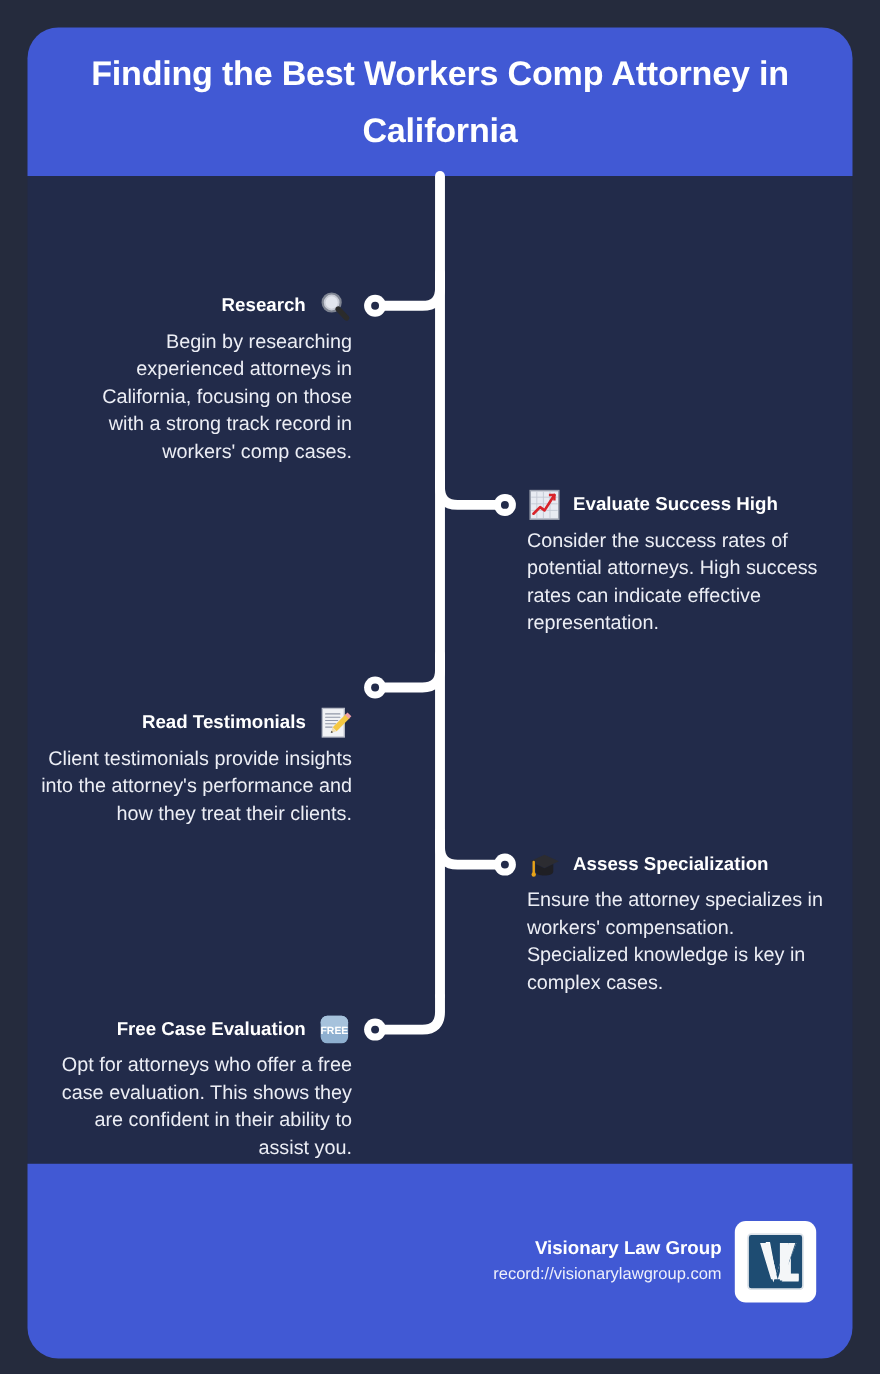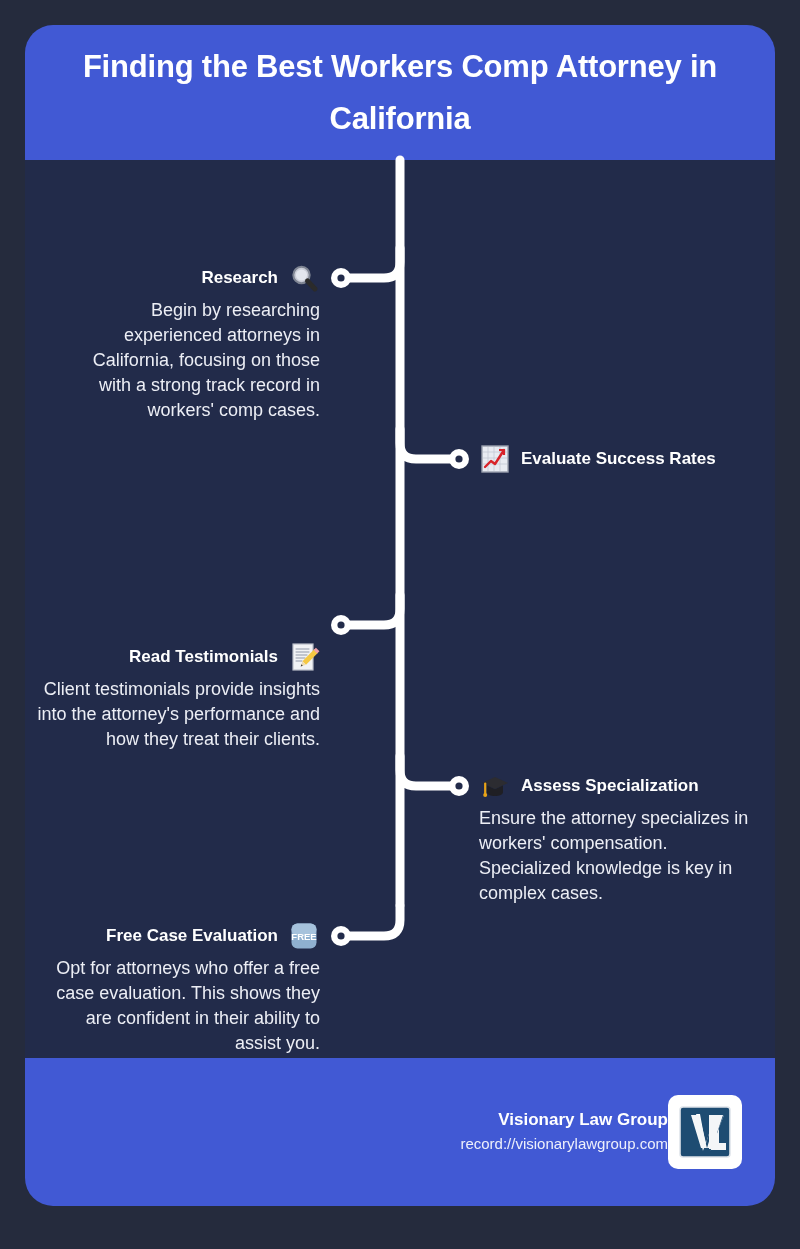--- a/index.html
+++ b/index.html
@@ -79,25 +79,25 @@
     flex:0 0 32px;
     position:relative;
     display:block;
   }
   .icon-box svg { display:block; width:32px; height:32px; }
 
   
   .footer {
     position:absolute;
     left:25px; top:1058px;
-    width:750px; height:148px;
+    width:750px; height:177px;
     background:#4159d4;
     border-radius:0 0 28px 28px;
     display:flex; align-items:center; justify-content:flex-end;
-    gap:0;
+    gap:12px;
     padding-right:33px;
   }
   .footer-text { text-align:right; }
   .footer-name {
     color:#ffffff;
     font-size:17px;
     font-weight:bold;
     line-height:24px;
   }
   .footer-url {
@@ -173,22 +173,23 @@
         <svg viewBox="0 0 32 32">
           <rect x="3" y="3" width="26" height="26" fill="#e8ebf2" stroke="#9aa0ae" stroke-width="1.4"></rect>
           <g stroke="#c3c8d4" stroke-width="0.8">
             <path d="M9 4 L9 28 M15 4 L15 28 M21 4 L21 28"></path>
             <path d="M4 9 L28 9 M4 15 L28 15 M4 21 L28 21"></path>
           </g>
           <path d="M6 24 L12 18 L16 21 L25 7" fill="none" stroke="#d8232a" stroke-width="2.4" stroke-linejoin="round" stroke-linecap="round"></path>
           <path d="M20 7 L25 7 L25 12" fill="none" stroke="#d8232a" stroke-width="2.2" stroke-linejoin="round"></path>
         </svg>
       </span>
-      <span class="step-title">Evaluate Success Rates</span>
-    </div>
+      <span class="step-title">Evaluate Success High</span>
+    </div>
+    <div class="step-desc">Consider the success rates of potential attorneys. High success rates can indicate effective representation.</div>
   </div>
 
   <div class="step left" style="left:20px; top:609px; width:300px;margin-top:32px;">
     <div class="step-head">
       <span class="step-title">Read Testimonials</span>
       <span class="icon-box">
         <svg viewBox="0 0 32 32">
           <rect x="5" y="3" width="20" height="26" fill="#f1f2f5" stroke="#b9bdc8" stroke-width="1.2"></rect>
           <g stroke="#9198a8" stroke-width="1" stroke-linecap="round">
             <path d="M8 8 H21 M8 11 H21 M8 14 H19 M8 17 H17 M8 20 H14"></path>

